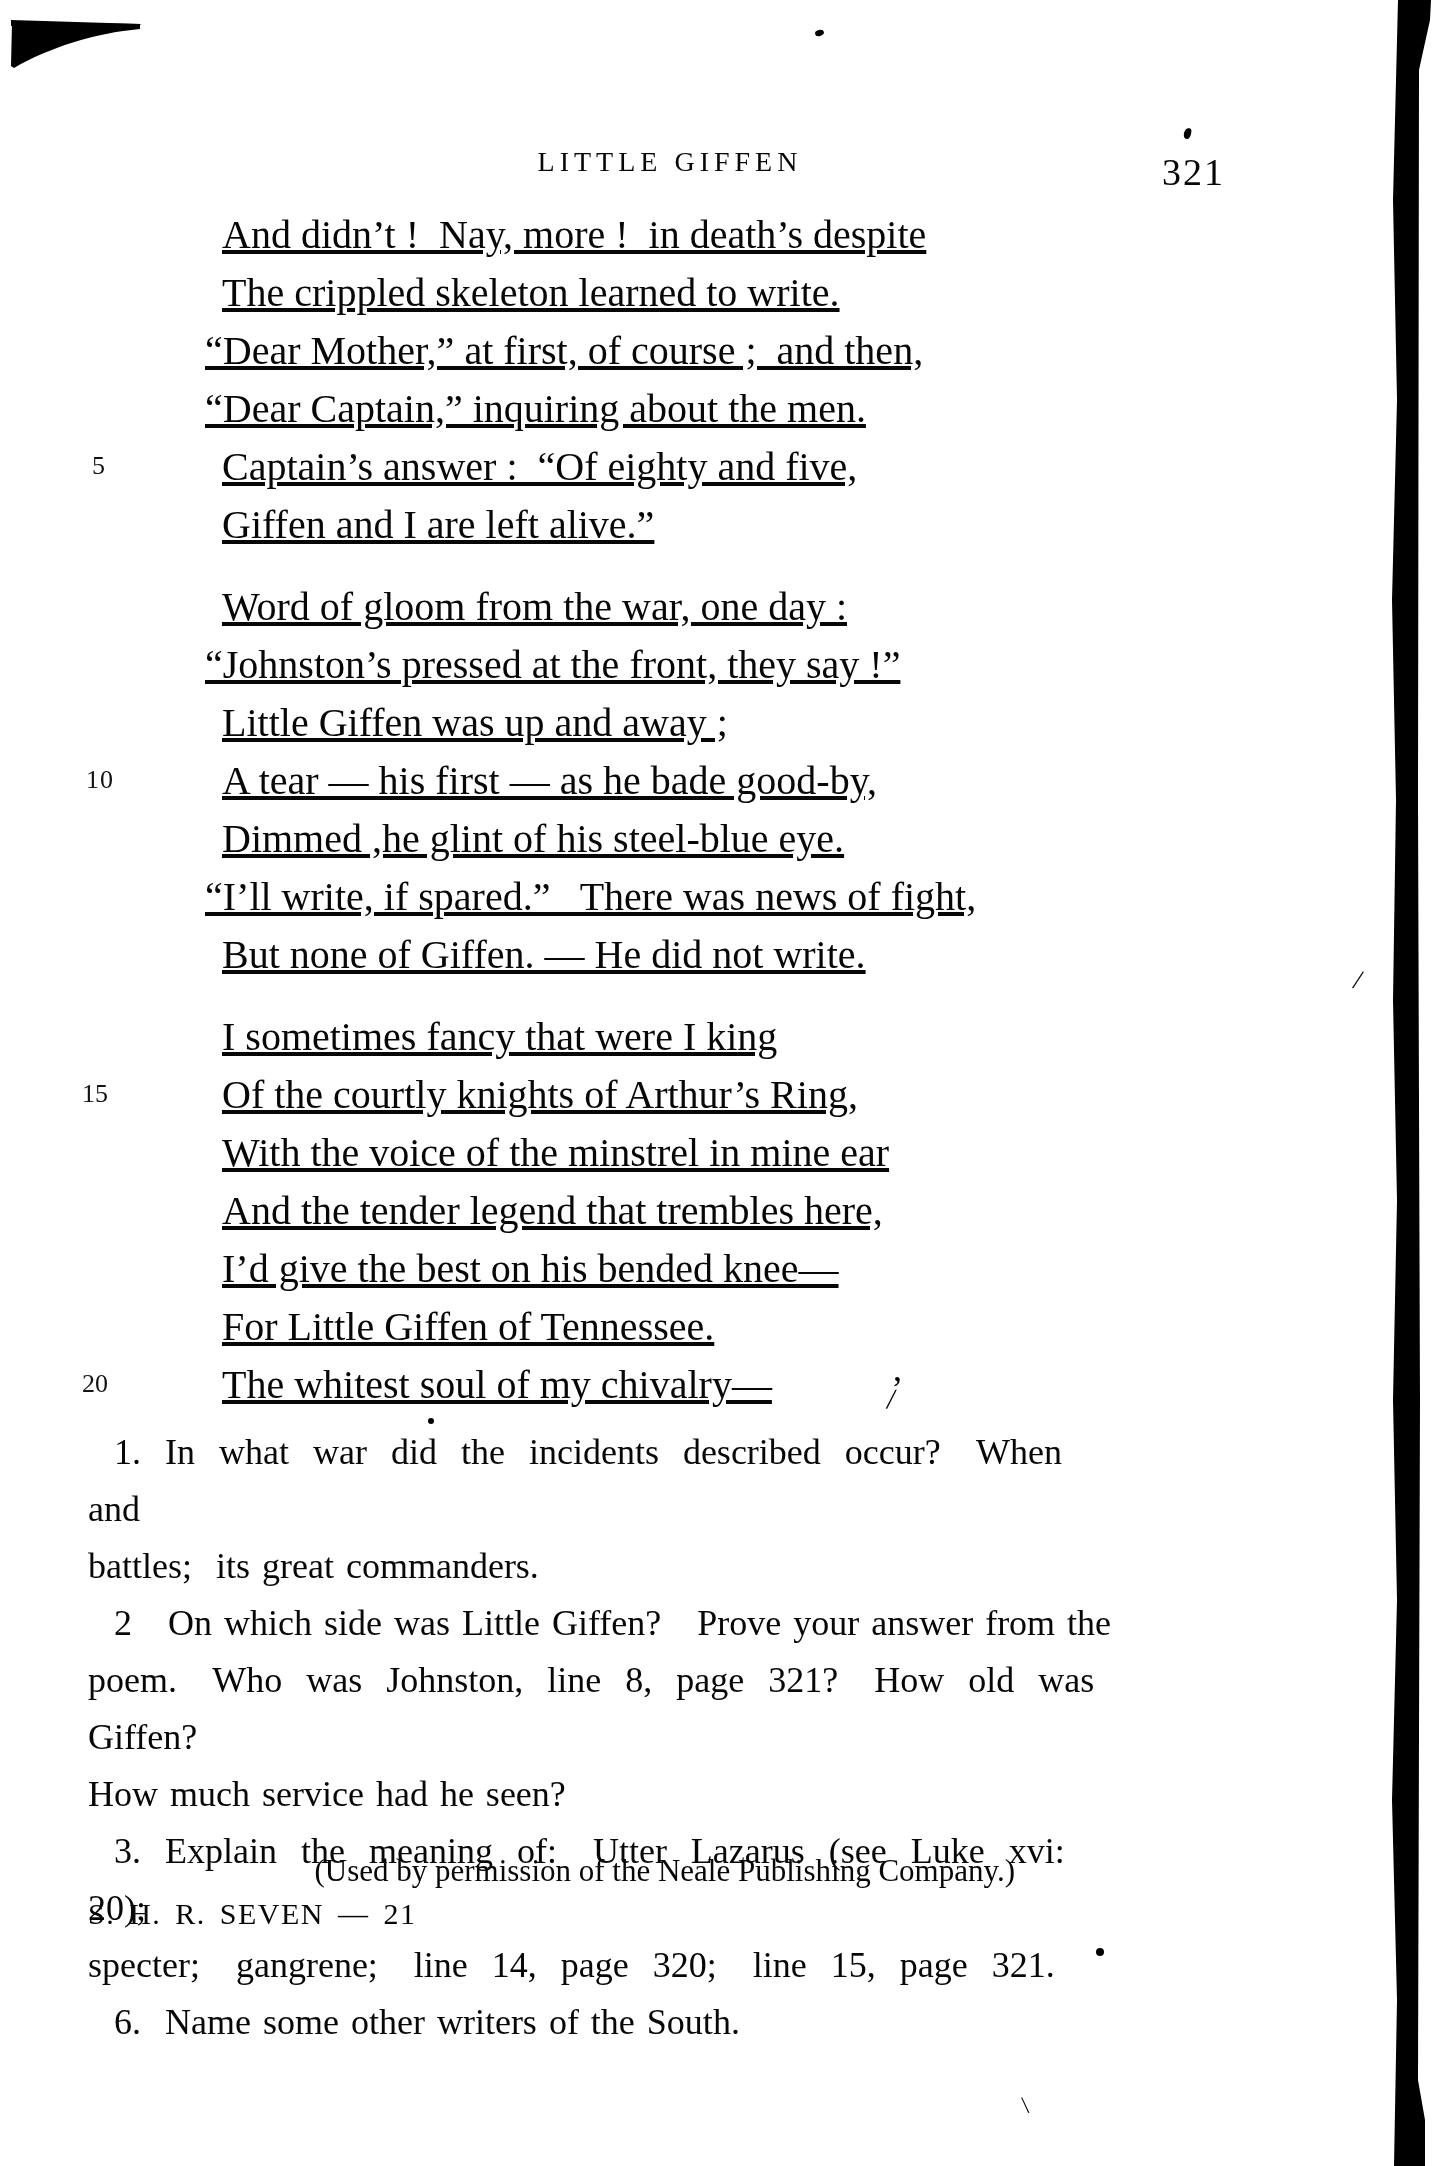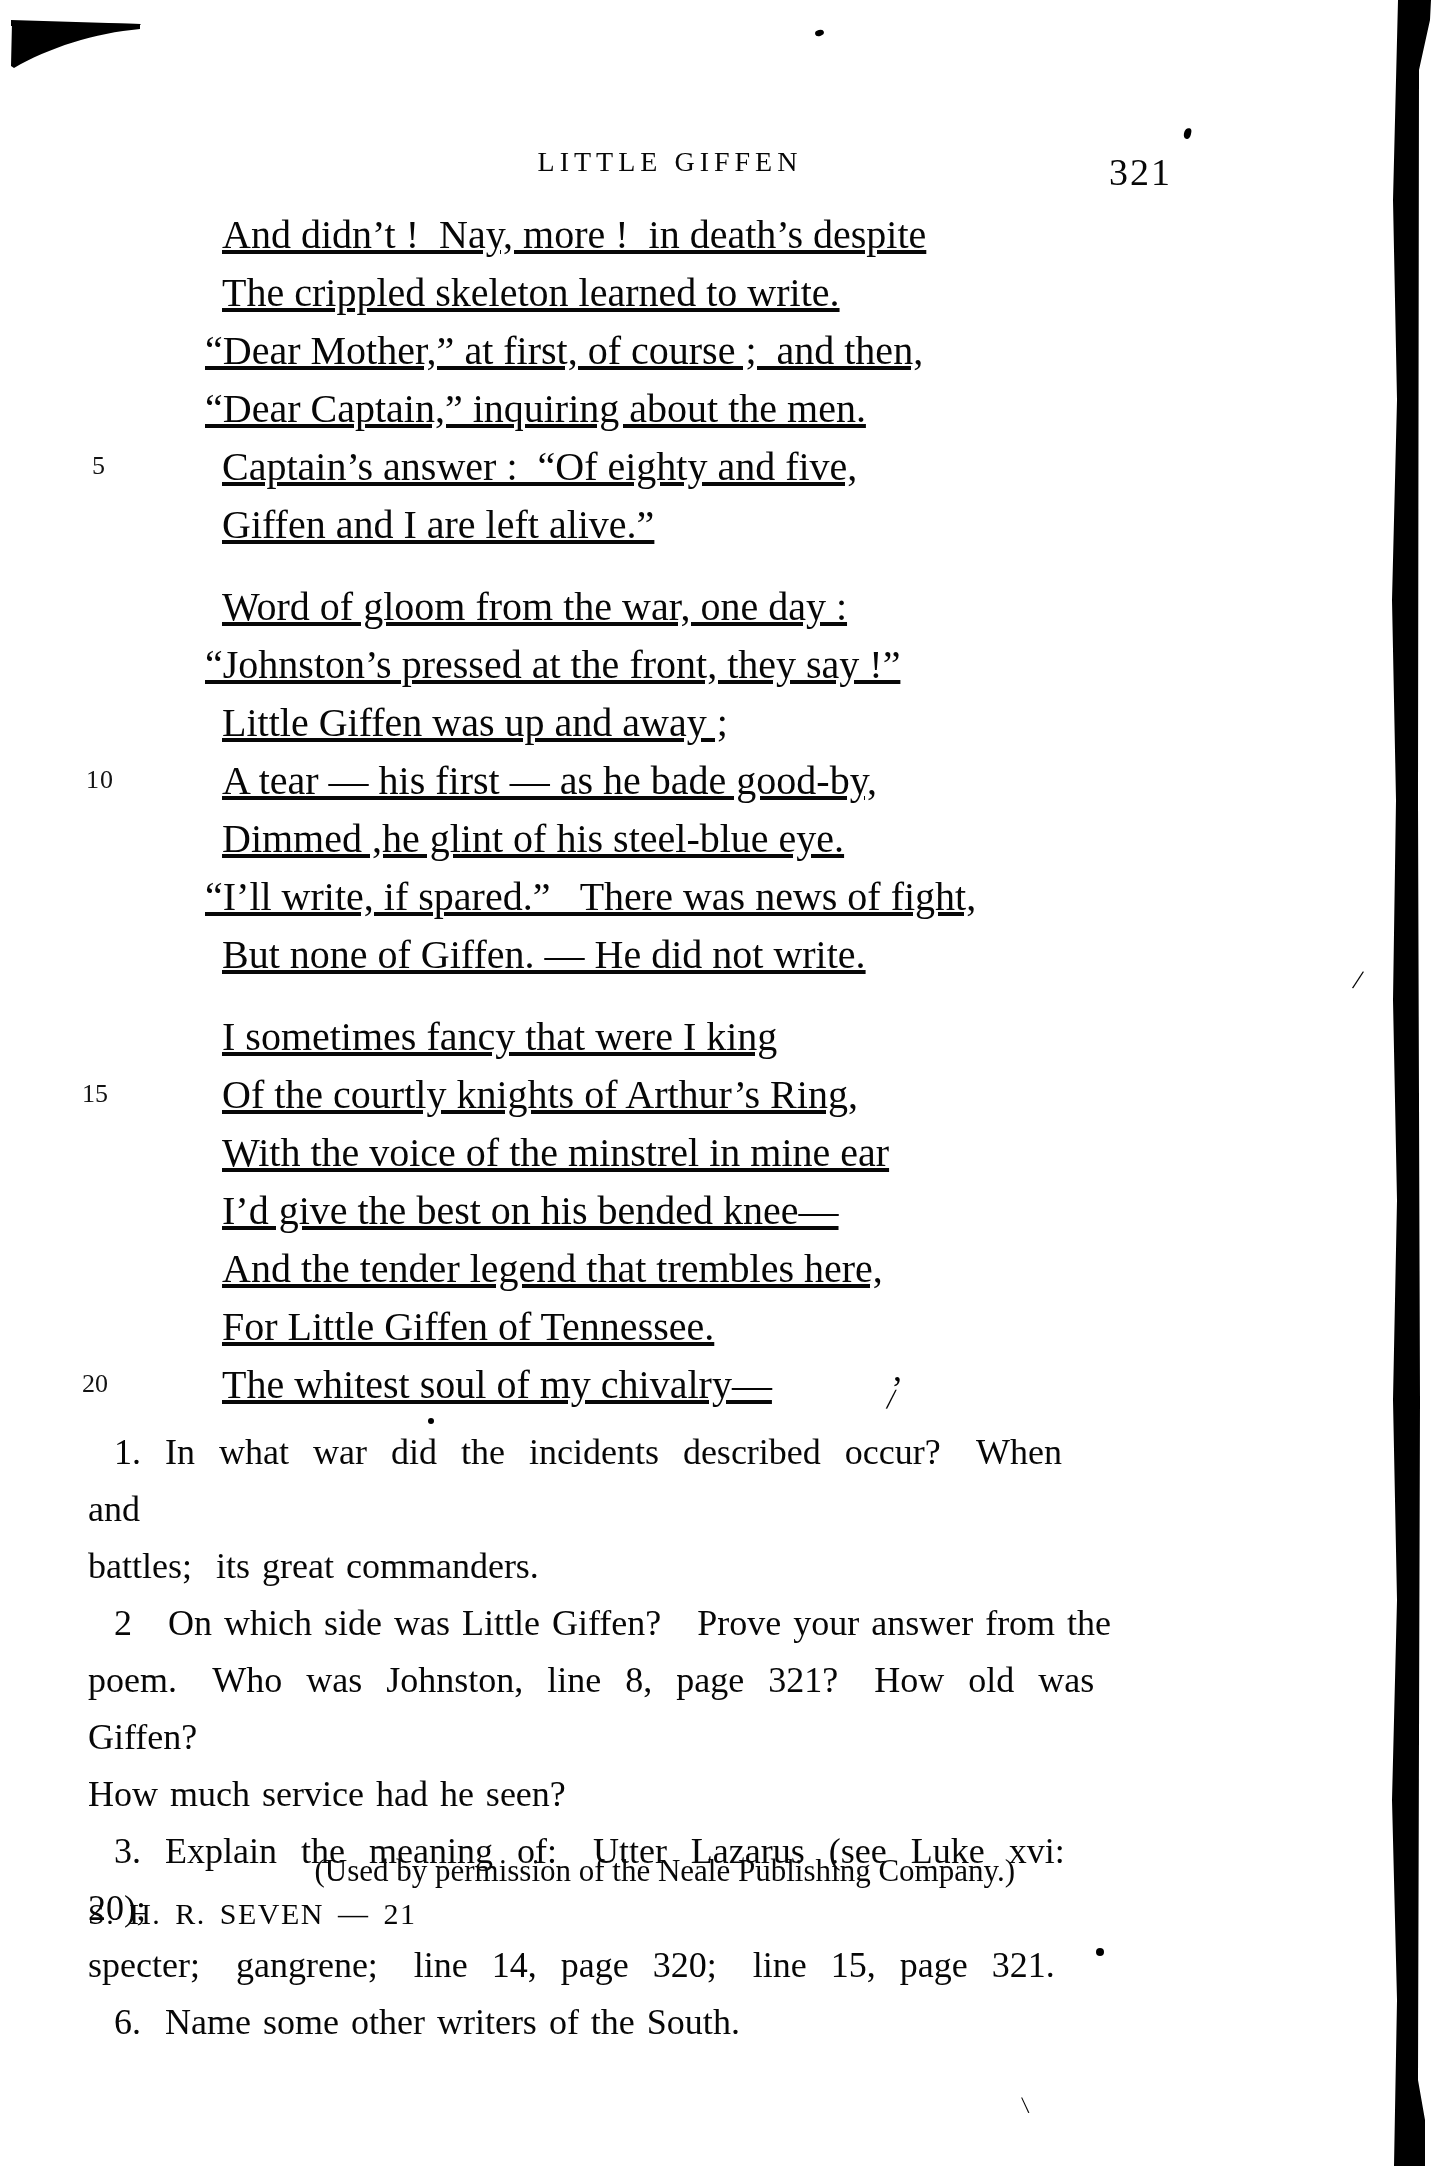--- a/index.html
+++ b/index.html
@@ -13,21 +13,21 @@
     overflow:hidden;
   }
   
   .title {
     position:absolute; left:430px; top:146px; width:480px;
     text-align:center;
     font-size:28px; letter-spacing:5px;
     white-space:pre;
   }
   .page-number {
-    position:absolute; left:1109px; top:150px;
+    position:absolute; left:1162px; top:150px;
     font-size:38px; letter-spacing:2px;
   }
   
   .poem { position:absolute; left:205px; top:206px; width:860px;text-decoration:underline; }
   .stanza { margin-bottom:24px; }
   .poem-line {
     font-size:40px; line-height:58px;
     white-space:pre-wrap;
     padding-left:17px;
   }
@@ -127,22 +127,22 @@
         <div class="poem-line">Little Giffen was up and away ;</div>
         <div class="poem-line">A tear — his first — as he bade good-by,</div>
         <div class="poem-line">Dimmed ,he glint of his steel-blue eye.</div>
         <div class="poem-line hang">“I’ll write, if spared.”   There was news of fight,</div>
         <div class="poem-line">But none of Giffen. — He did not write.</div>
       </div>
       <div class="stanza">
         <div class="poem-line">I sometimes fancy that were I king</div>
         <div class="poem-line">Of the courtly knights of Arthur’s Ring,</div>
         <div class="poem-line">With the voice of the minstrel in mine ear</div>
+        <div class="poem-line">And the tender legend that trembles here,</div>
         <div class="poem-line">I’d give the best on his bended knee—</div>
-        <div class="poem-line">And the tender legend that trembles here,</div>
         <div class="poem-line">For Little Giffen of Tennessee.</div>
         <div class="poem-line">The whitest soul of my chivalry—</div>
       </div>
     </div>
 
   <div class="questions">
       <div class="question">
         <div class="question-line indent">1.  In  what  war  did  the  incidents  described  occur?   When  and</div>
         <div class="question-line">battles;  its great commanders.</div>
       </div>

